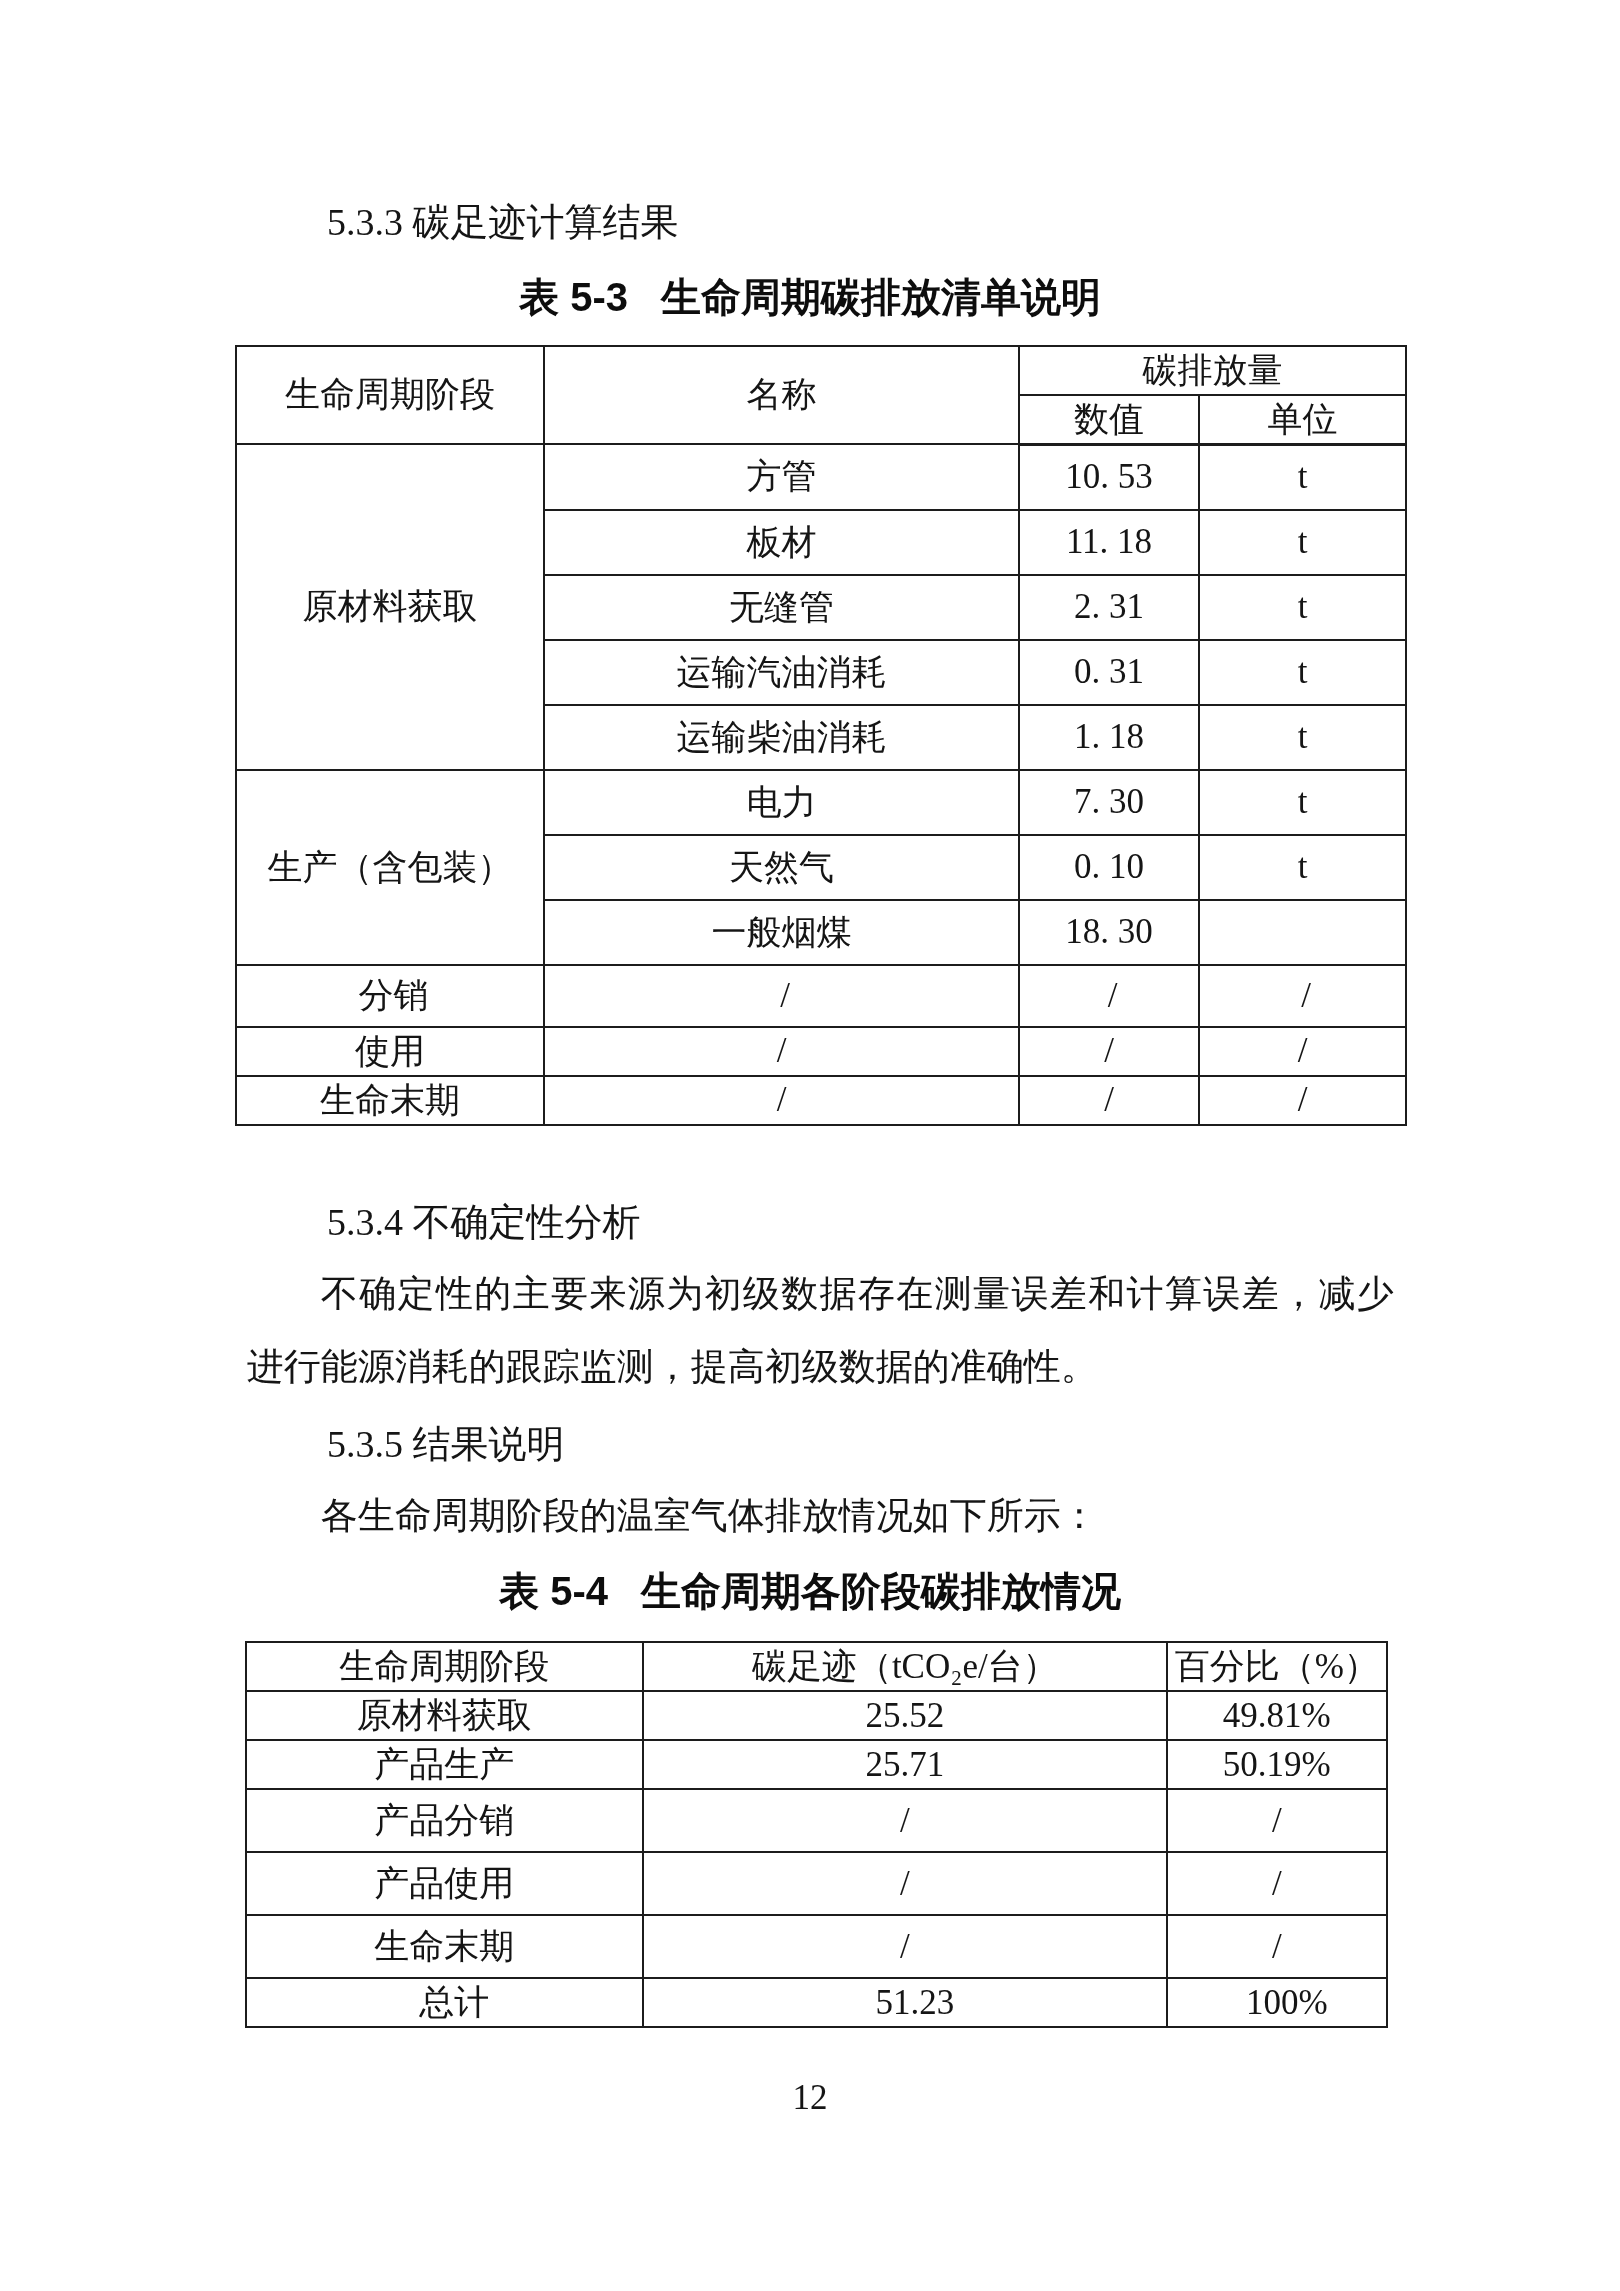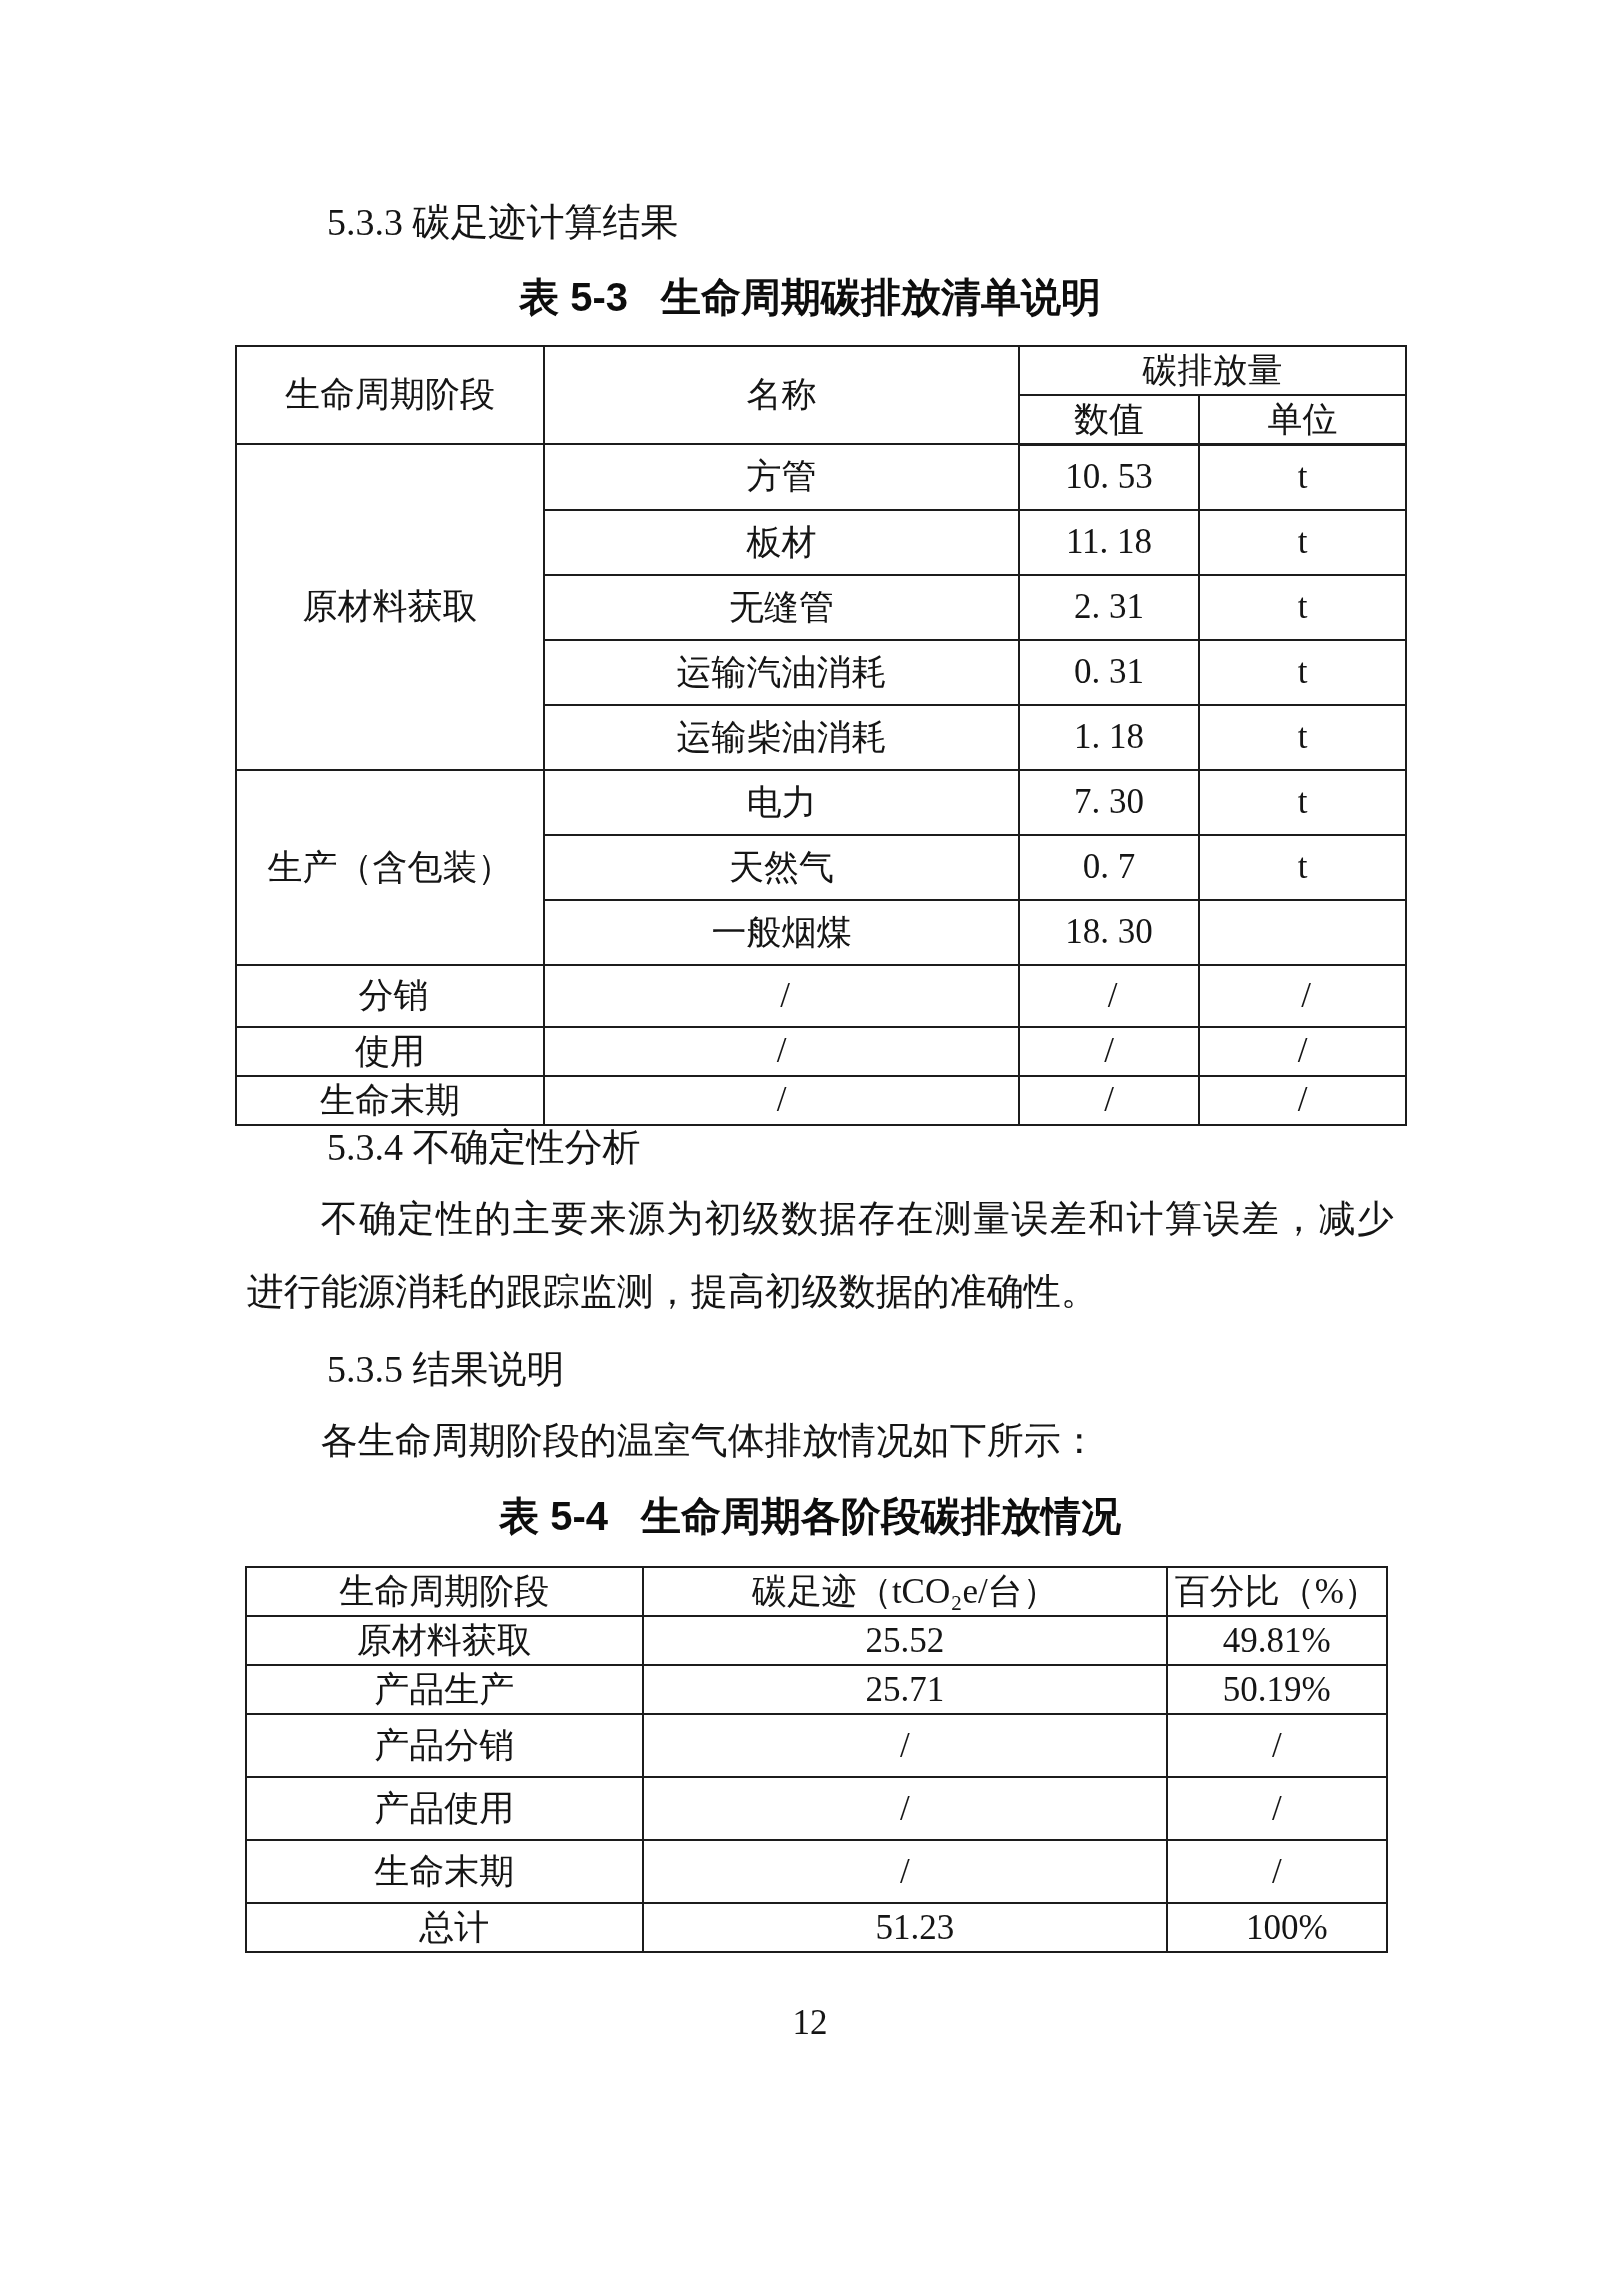--- a/index.html
+++ b/index.html
@@ -3,21 +3,21 @@
 <meta charset="utf-8">
 <style>
   html,body{margin:0;padding:0;background:#ffffff;}
   .page{
     position:relative;width:1620px;height:2112px;box-sizing:border-box;
     background:#ffffff;color:#151515;
     font-family:"Liberation Serif","DejaVu Serif",serif;
     padding:201px 235px 0 235px;overflow:hidden;
   }
   .h-sec{font-size:38px;font-weight:400;line-height:43px;margin:0 0 0 92px;}
-  #h534{}
+  #h534{margin-top:75px;}
   #h535{margin-top:19.6px;}
   .caption{
     display:flex;justify-content:center;align-items:baseline;gap:33px;
     font-family:"Liberation Sans","DejaVu Sans",sans-serif;
     font-weight:700;font-size:40px;line-height:47px;color:#0d0d0d;text-align:right;
   }
   #caption53{margin-top:30px;}
   #caption54{margin-top:24.5px;}
   table{border-collapse:collapse;table-layout:fixed;background:#fff;}
   td{border:2px solid #1c1c1c;text-align:center;vertical-align:middle;
@@ -101,21 +101,21 @@
         <td>t</td>
       </tr>
       <tr class="r-std grp">
         <td rowspan="3">生产（含包装）</td>
         <td>电力</td>
         <td>7. 30</td>
         <td>t</td>
       </tr>
       <tr class="r-std">
         <td>天然气</td>
-        <td>0. 7</td>
+        <td>0. 10</td>
         <td>t</td>
       </tr>
       <tr class="r-std">
         <td>一般烟煤</td>
         <td>18. 30</td>
         <td></td>
       </tr>
       <tr class="r-med grp">
         <td>分销</td>
         <td>/</td>

